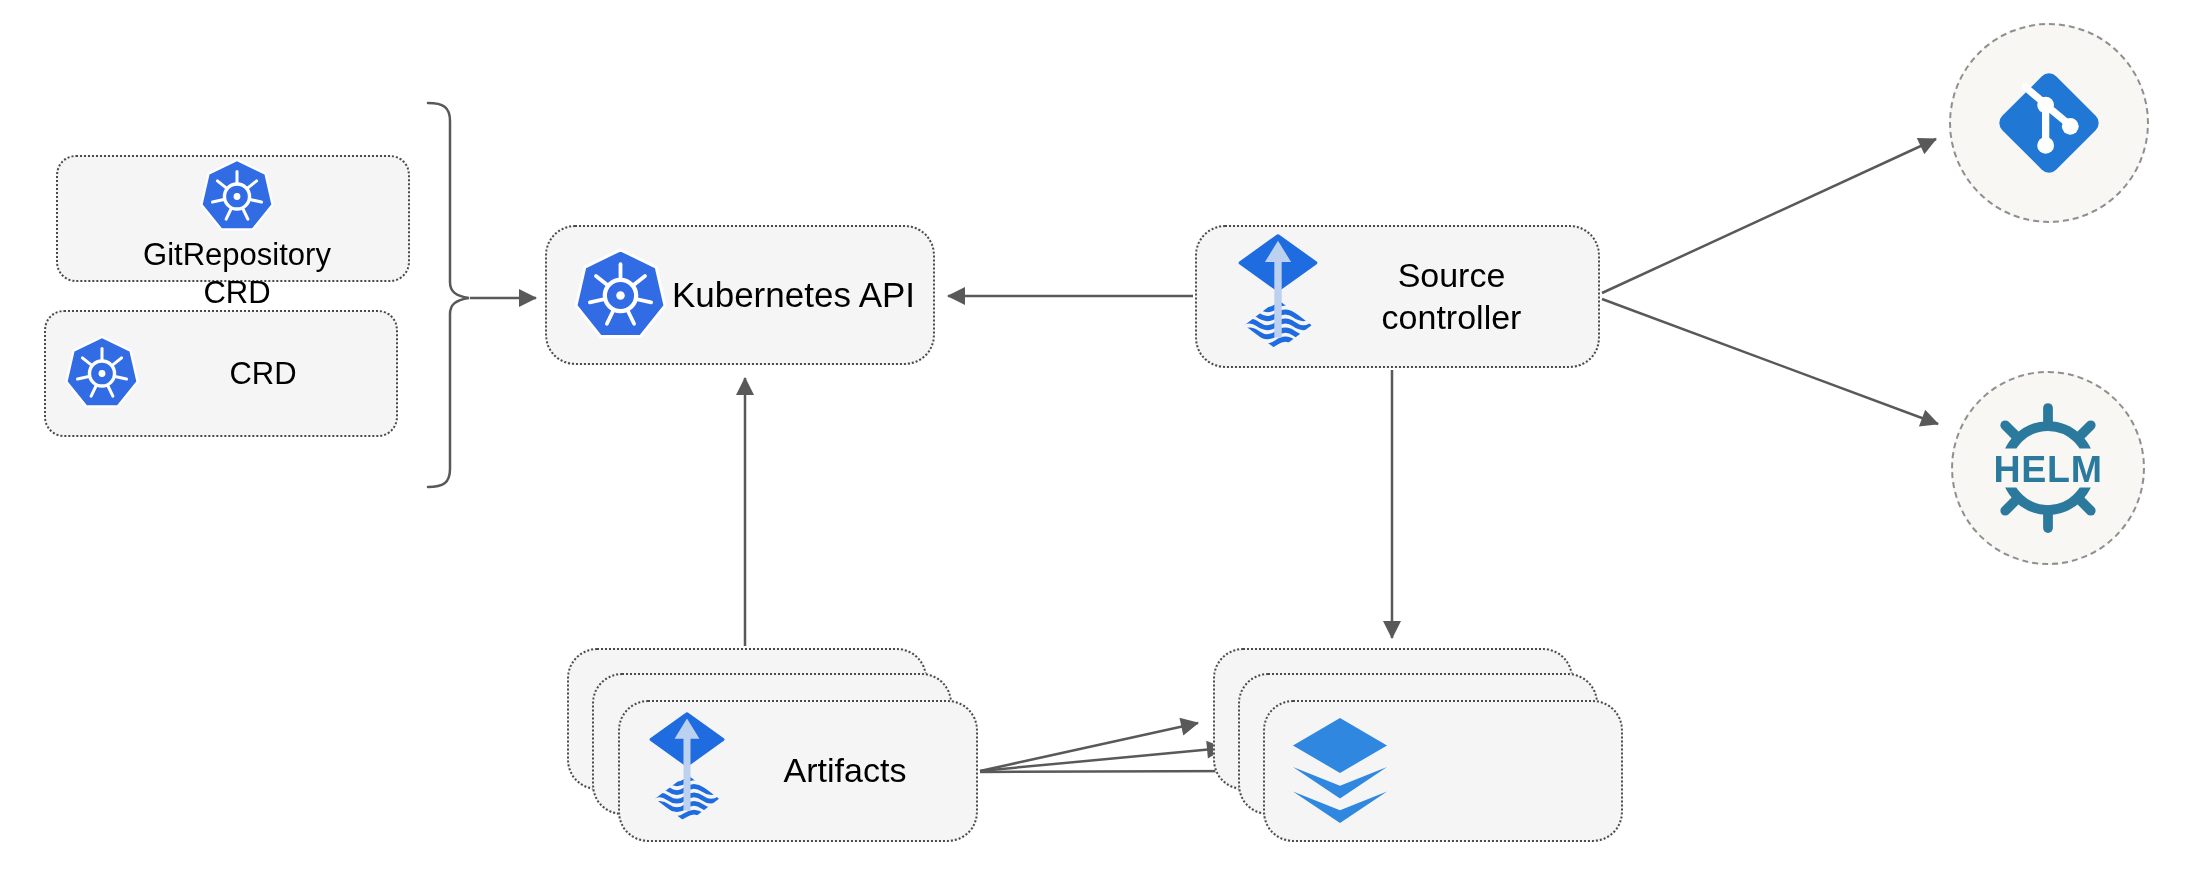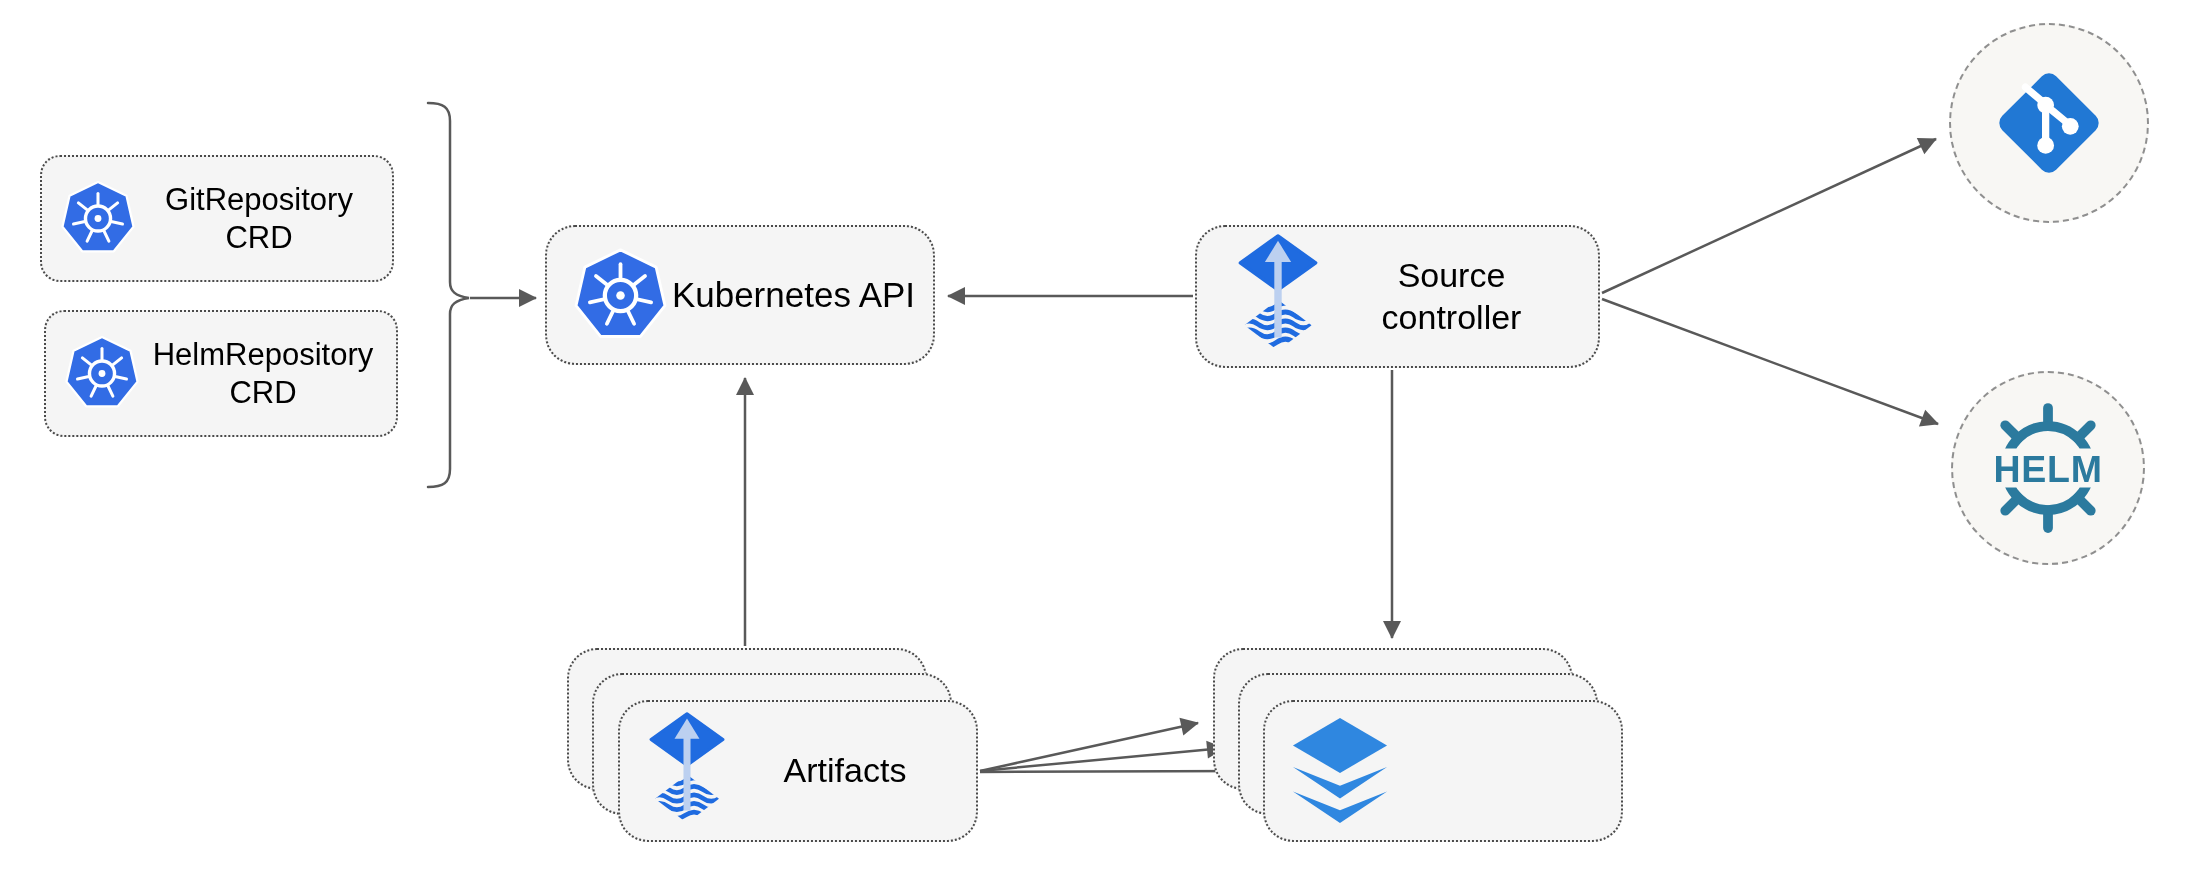--- a/index.html
+++ b/index.html
@@ -36,21 +36,21 @@
       <path d="M745,646 V378" marker-end="url(#arr)"></path>
       <path d="M1392,370 V638" marker-end="url(#arr)"></path>
       <path d="M980,771 L1198,723" marker-end="url(#arr)"></path>
       <path d="M980,771 L1224,748" marker-end="url(#arr)"></path>
       <path d="M980,772 L1249,771" marker-end="url(#arr)"></path>
       <path d="M1602,293 L1936,139" marker-end="url(#arr)"></path>
       <path d="M1602,299 L1938,424" marker-end="url(#arr)"></path>
     </g>
   </svg>
 
-  <div class="node" style="left:40px;top:155px;width:354px;height:127px;padding-left:18px;padding-right:10px;">
+  <div class="node" style="left:56px;top:155px;width:354px;height:127px;padding-left:18px;padding-right:10px;flex-direction:column;">
     <span class="iconbox">
       <svg viewBox="0 0 100 104" width="76" height="79">
         <polygon points="50,4 87.5,22.1 96.8,62.7 70.8,95.2 29.2,95.2 3.2,62.7 12.5,22.1" fill="#326ce5" stroke="#ffffff" stroke-width="3" stroke-linejoin="round"></polygon>
         <g stroke="#ffffff" stroke-width="4" stroke-linecap="round">
           <line x1="50" y1="19" x2="50" y2="45"></line>
             <line x1="75.8" y1="31.4" x2="55.5" y2="47.6"></line>
           <line x1="82.2" y1="59.3" x2="56.8" y2="53.6"></line>
             <line x1="64.3" y1="81.7" x2="53" y2="58.3"></line>
           <line x1="35.7" y1="81.7" x2="47" y2="58.3"></line>
             <line x1="17.8" y1="59.3" x2="43.2" y2="53.6"></line>
@@ -77,21 +77,20 @@
             <line x1="64.3" y1="81.7" x2="53" y2="58.3"></line>
           <line x1="35.7" y1="81.7" x2="47" y2="58.3"></line>
             <line x1="17.8" y1="59.3" x2="43.2" y2="53.6"></line>
           <line x1="24.2" y1="31.4" x2="44.5" y2="47.6"></line>
         </g>
         <circle cx="50" cy="52" r="16.5" fill="#326ce5" stroke="#ffffff" stroke-width="4.5"></circle>
         <circle cx="50" cy="52" r="4.5" fill="#ffffff"></circle>
       </svg>
     </span>
     <span class="labelwrap lbl-sm">
-      <span class="line">HelmRepository</span>
       <span class="line">CRD</span>
     </span>
   </div>
 
   <div class="node big" style="left:545px;top:225px;width:390px;height:140px;padding-left:26px;padding-right:14px;">
     <span class="iconbox">
       <svg viewBox="0 0 100 104" width="95" height="99">
         <polygon points="50,4 87.5,22.1 96.8,62.7 70.8,95.2 29.2,95.2 3.2,62.7 12.5,22.1" fill="#326ce5" stroke="#ffffff" stroke-width="3" stroke-linejoin="round"></polygon>
         <g stroke="#ffffff" stroke-width="4" stroke-linecap="round">
           <line x1="50" y1="19" x2="50" y2="45"></line>

